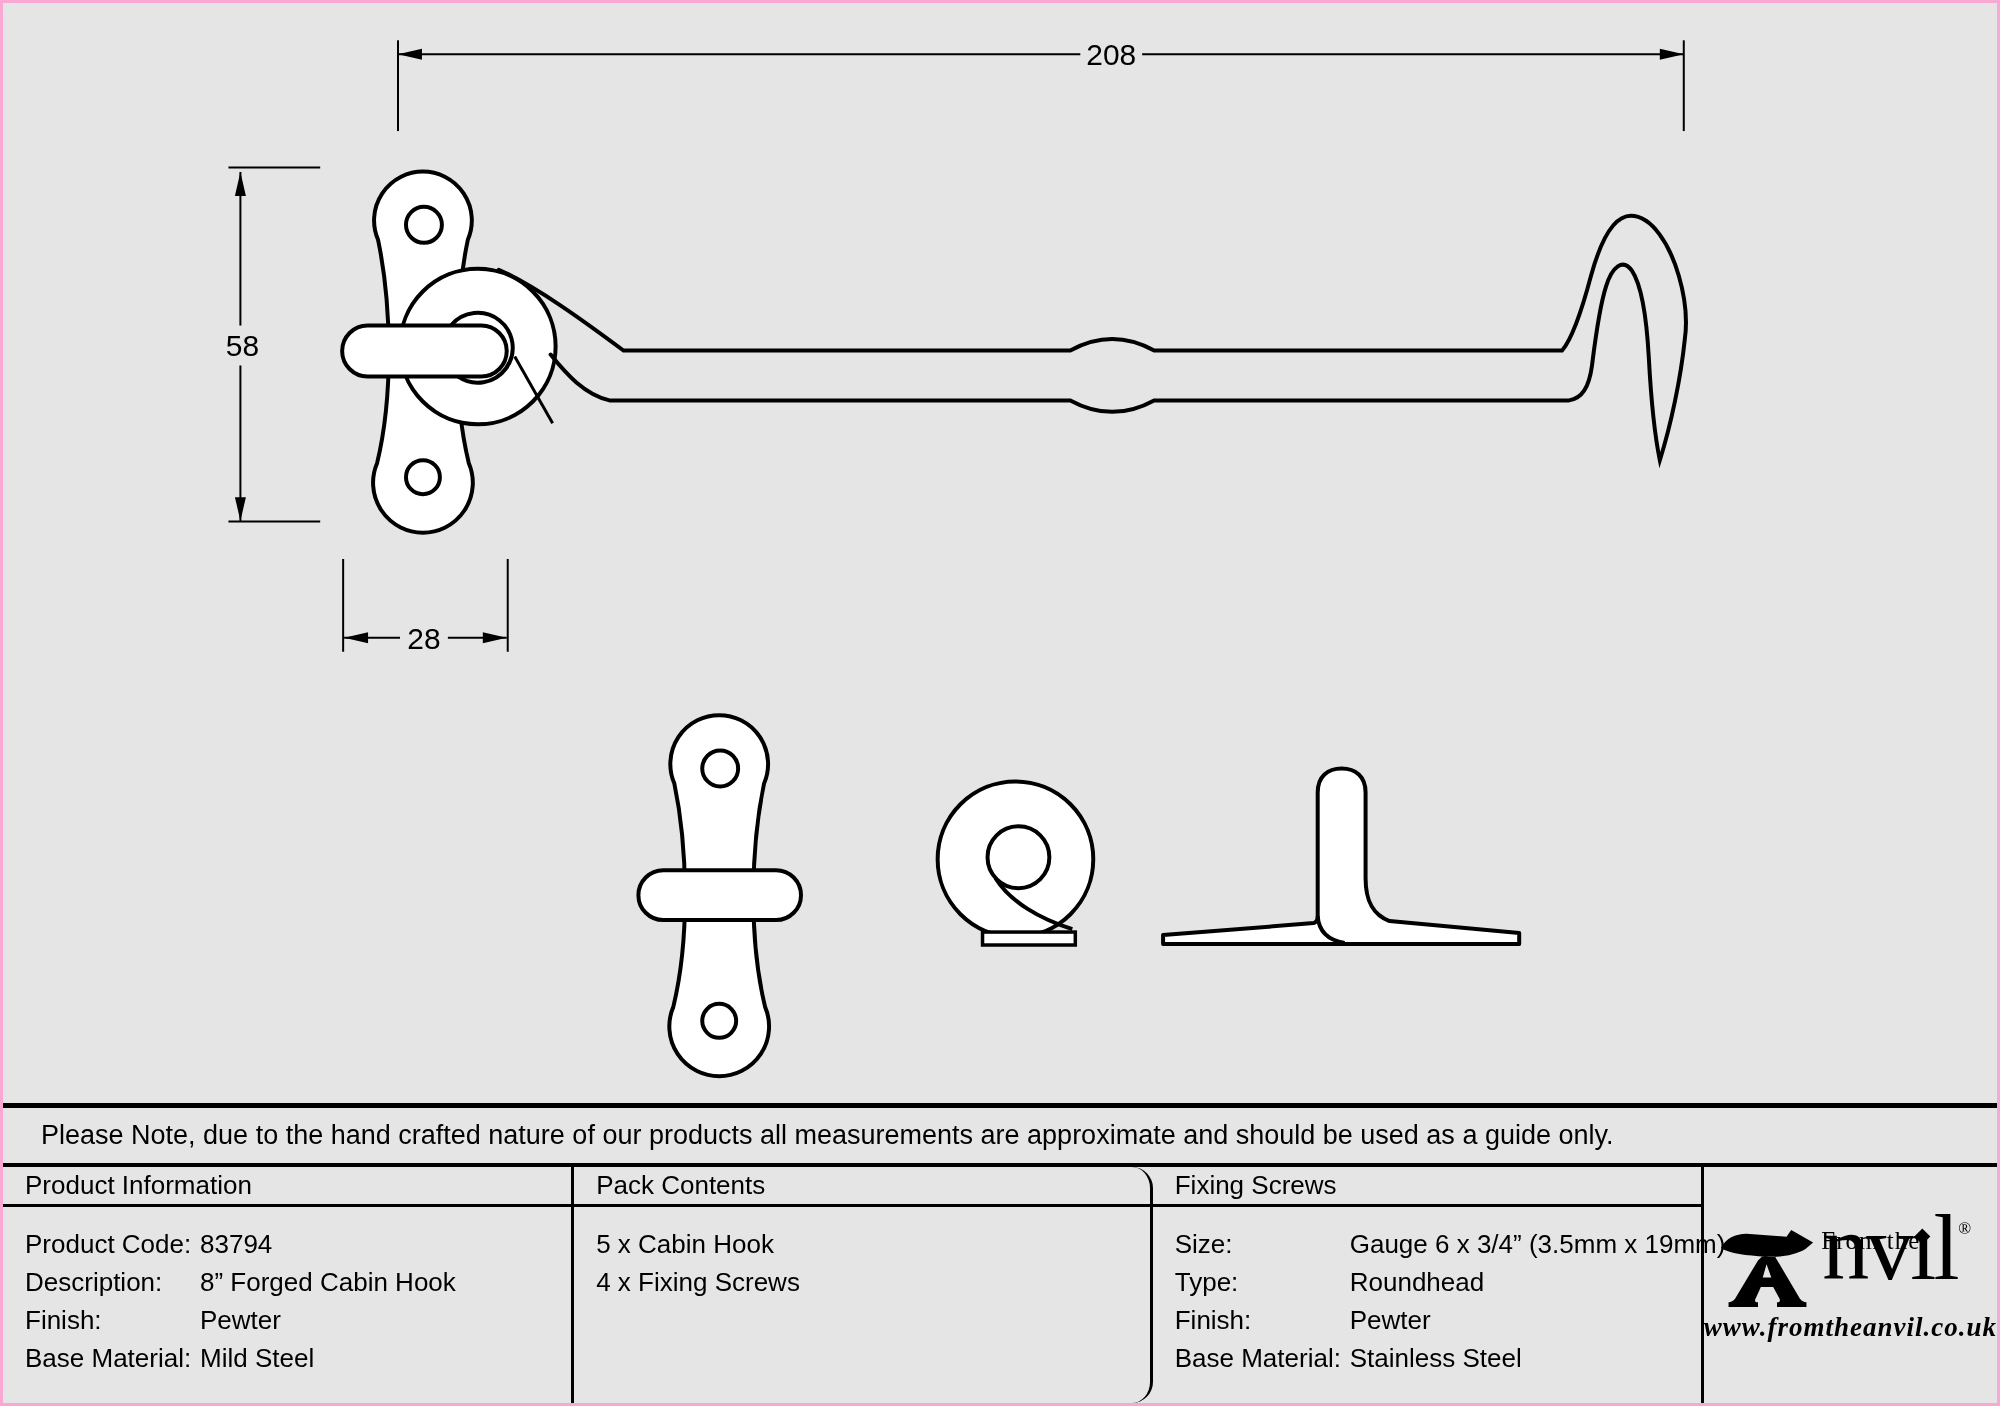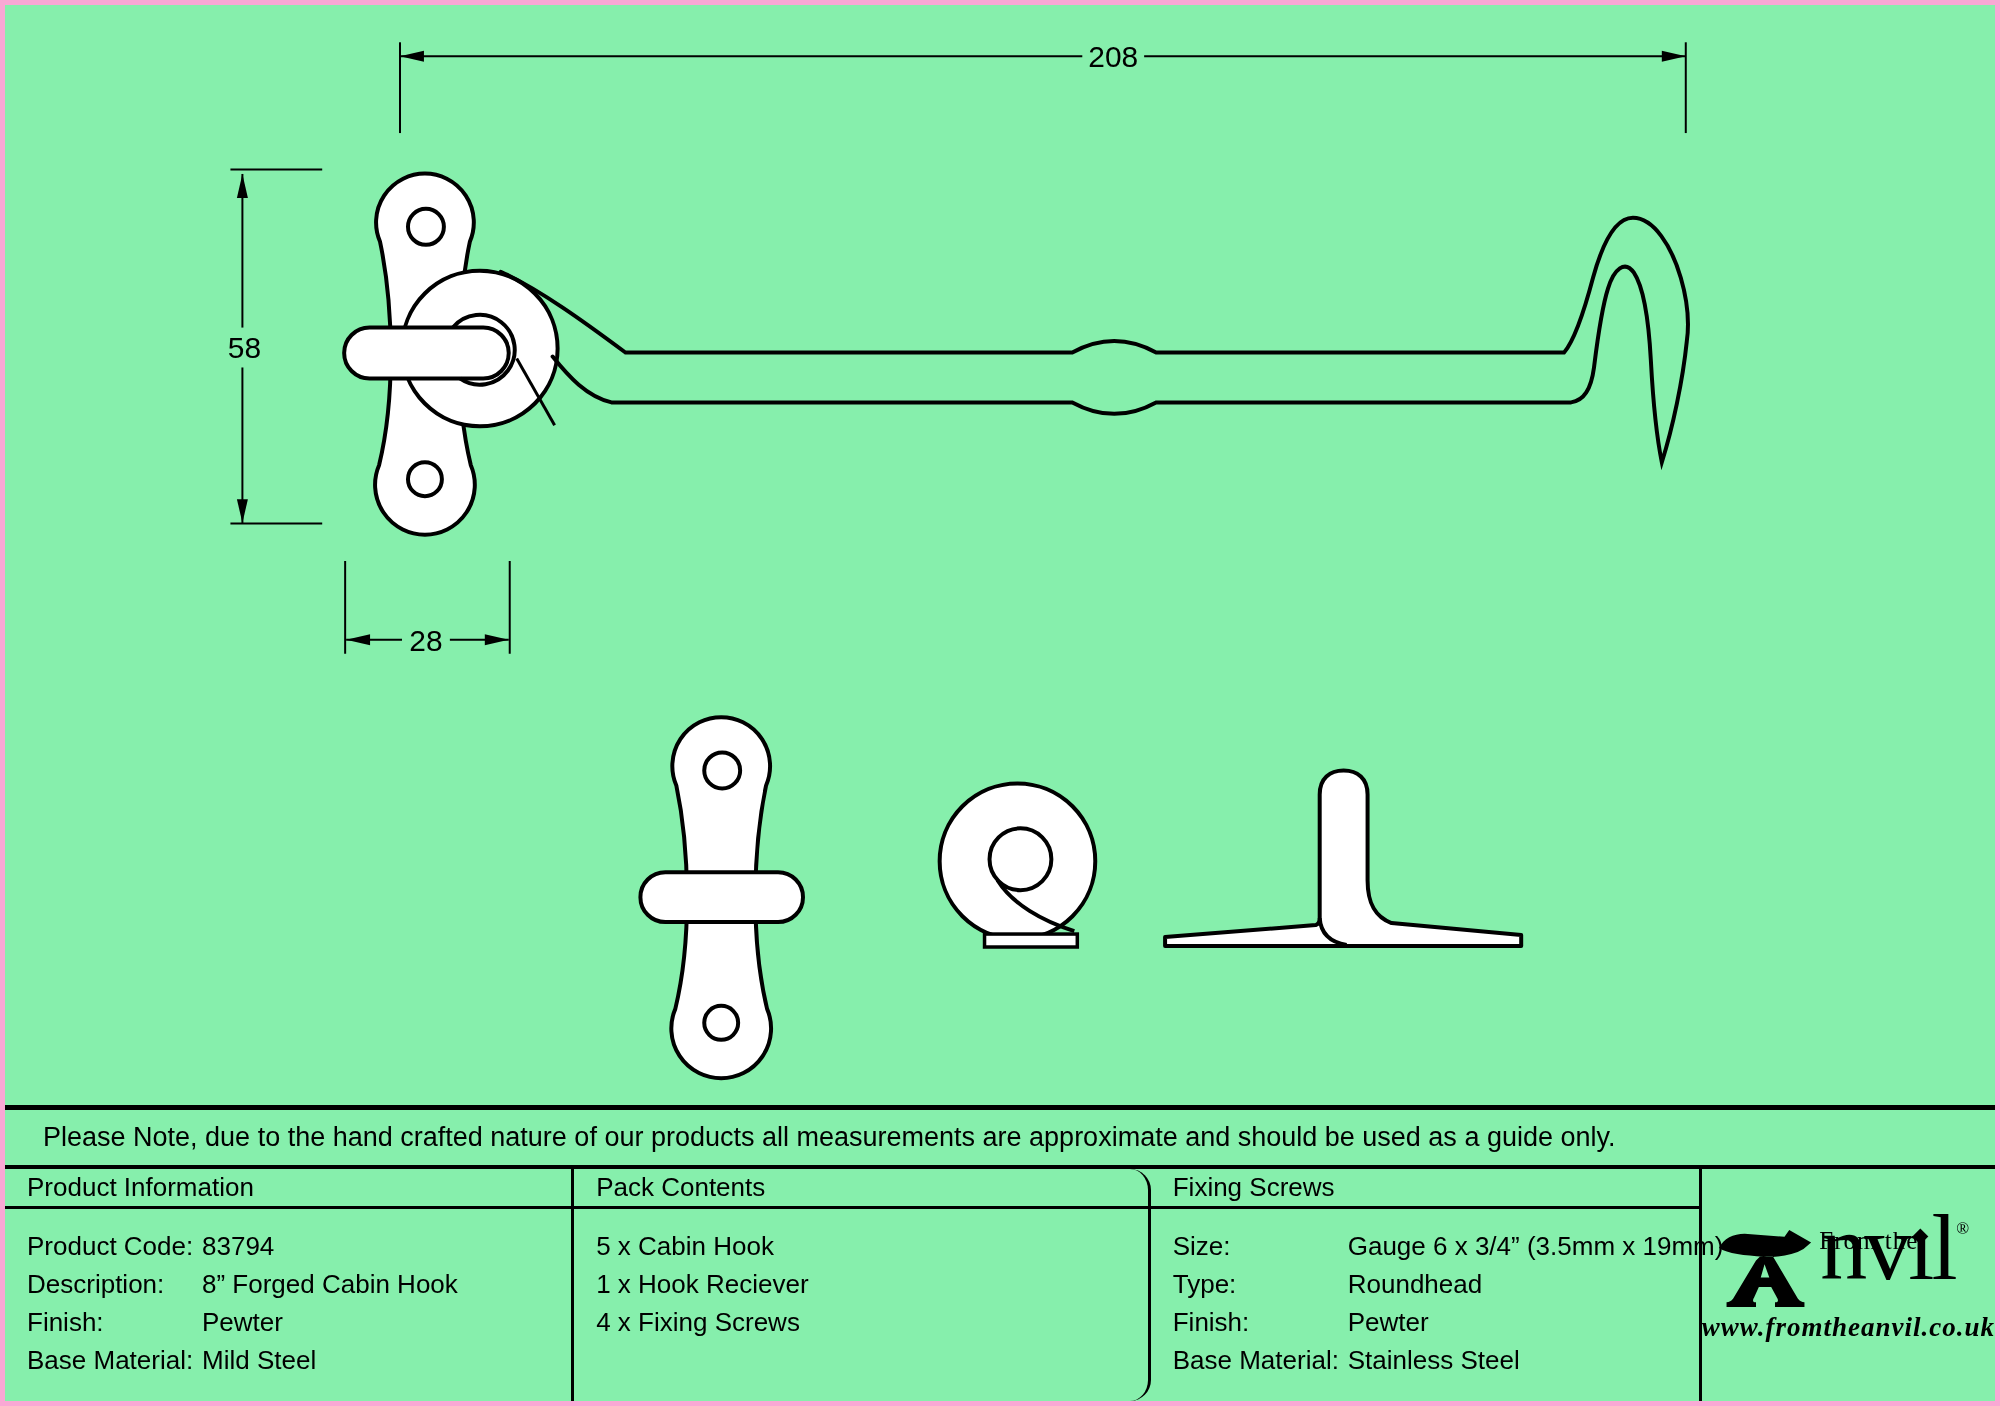--- a/index.html
+++ b/index.html
@@ -1,20 +1,20 @@
 <!DOCTYPE html>
 <html><head>
 <meta charset="utf-8">
 <style>
   html,body{margin:0;padding:0;background:#888;}
   .page{
     position:relative;
     width:2000px;height:1406px;
-    background:#86efac;
-    border:5px solid #f9a8d4;
+    background:#e5e5e5;
+    border:3px solid #f9a8d4;
     box-sizing:border-box;
     font-family:"Liberation Sans", sans-serif;
     color:#000;
     overflow:hidden;
   }
   .drawing-svg{position:absolute;top:0;left:0;}
   .dim-text{font-family:"Liberation Sans",sans-serif;font-size:30px;fill:#000;}
   .note-bar{
     position:absolute;top:1100px;left:0;right:0;height:60px;
     border-top:5px solid #000;
@@ -155,21 +155,20 @@
           <span class="kv-label">Base Material:</span>
           <span class="kv-value">Mild Steel</span>
         </div>
       </div>
     </div>
 
     <div class="spec-col col-pack">
       <div class="col-header">Pack Contents</div>
       <div class="col-body">
         <span class="pack-item">5 x Cabin Hook</span>
-        <span class="pack-item">1 x Hook Reciever</span>
         <span class="pack-item">4 x Fixing Screws</span>
       </div>
     </div>
 
     <div class="spec-col col-screws">
       <div class="col-header">Fixing Screws</div>
       <div class="col-body">
         <div class="kv-row">
           <span class="kv-label">Size:</span>
           <span class="kv-value">Gauge 6 x 3/4” (3.5mm x 19mm)</span>

